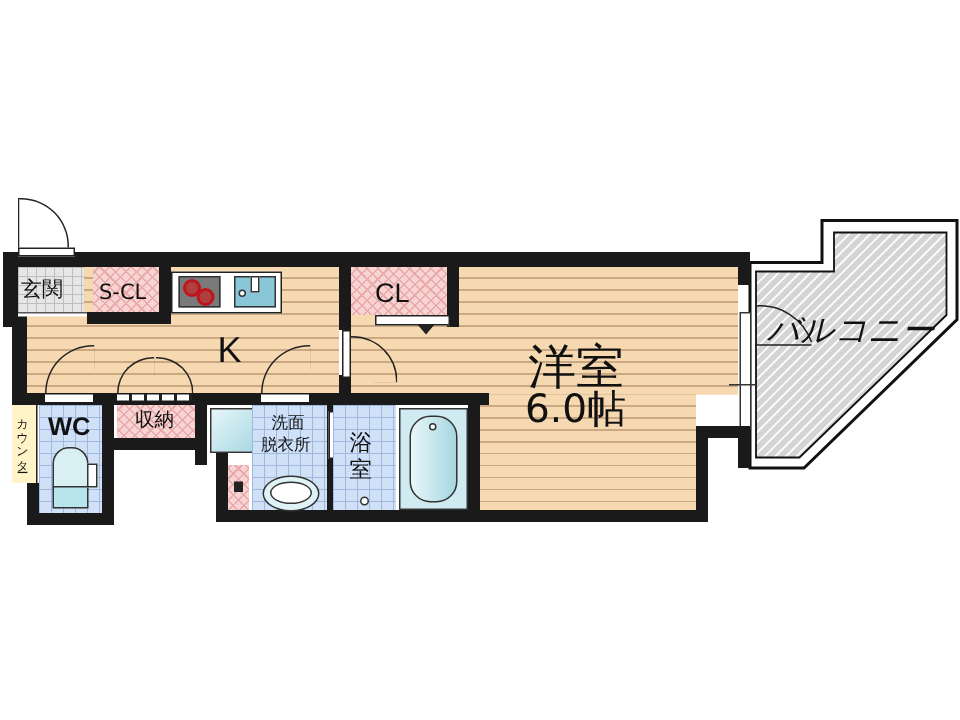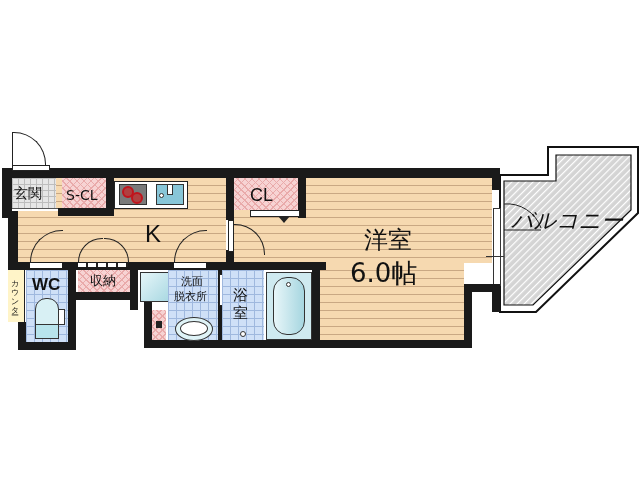--- a/index.html
+++ b/index.html
@@ -72,21 +72,21 @@
 
 <div class="abs storage" style="left:234px;top:178px;width:64px;height:32px;"></div>
 <div class="wall" style="left:298px;top:168px;width:8px;height:50px;"></div>
 <div class="abs" style="left:250px;top:210px;width:48px;height:5px;background:#fff;border:1px solid #222;"></div>
 <div class="abs" style="left:278px;top:216px;width:0;height:0;border-left:6px solid transparent;border-right:6px solid transparent;border-top:7px solid #222;"></div>
 <div class="label" style="left:250px;top:186px;font-size:18px;font-family:'Liberation Sans',sans-serif;">CL</div>
 
 <div class="abs" style="left:234px;top:224px;width:30px;height:30px;border-top:1px solid #222;border-right:1px solid #222;border-top-right-radius:30px;"></div>
 <div class="abs" style="left:228px;top:220px;width:4px;height:30px;background:#fff;border:1px solid #222;"></div>
 
-<div class="label" style="left:364px;top:228px;font-size:24px;">洋室</div>
+<div class="label" style="left:352px;top:228px;font-size:32px;">洋室</div>
 <div class="label" style="left:350px;top:260px;font-size:26px;">6.0帖</div>
 
 <div class="wall" style="left:8px;top:262px;width:318px;height:8px;"></div>
 <div class="wall" style="left:312px;top:262px;width:8px;height:86px;"></div>
 
 <div class="abs" style="left:30px;top:230px;width:32px;height:32px;border-top:1px solid #222;border-left:1px solid #222;border-top-left-radius:32px;"></div>
 <div class="abs" style="left:30px;top:263px;width:32px;height:5px;background:#fff;"></div>
 <div class="abs" style="left:78px;top:238px;width:24px;height:24px;border-top:1px solid #222;border-left:1px solid #222;border-top-left-radius:24px;"></div>
 <div class="abs" style="left:104px;top:238px;width:24px;height:24px;border-top:1px solid #222;border-right:1px solid #222;border-top-right-radius:24px;"></div>
 <div class="abs" style="left:78px;top:263px;width:50px;height:4px;background:repeating-linear-gradient(90deg,#fff 0,#fff 8px,#222 8px,#222 10px);"></div>

